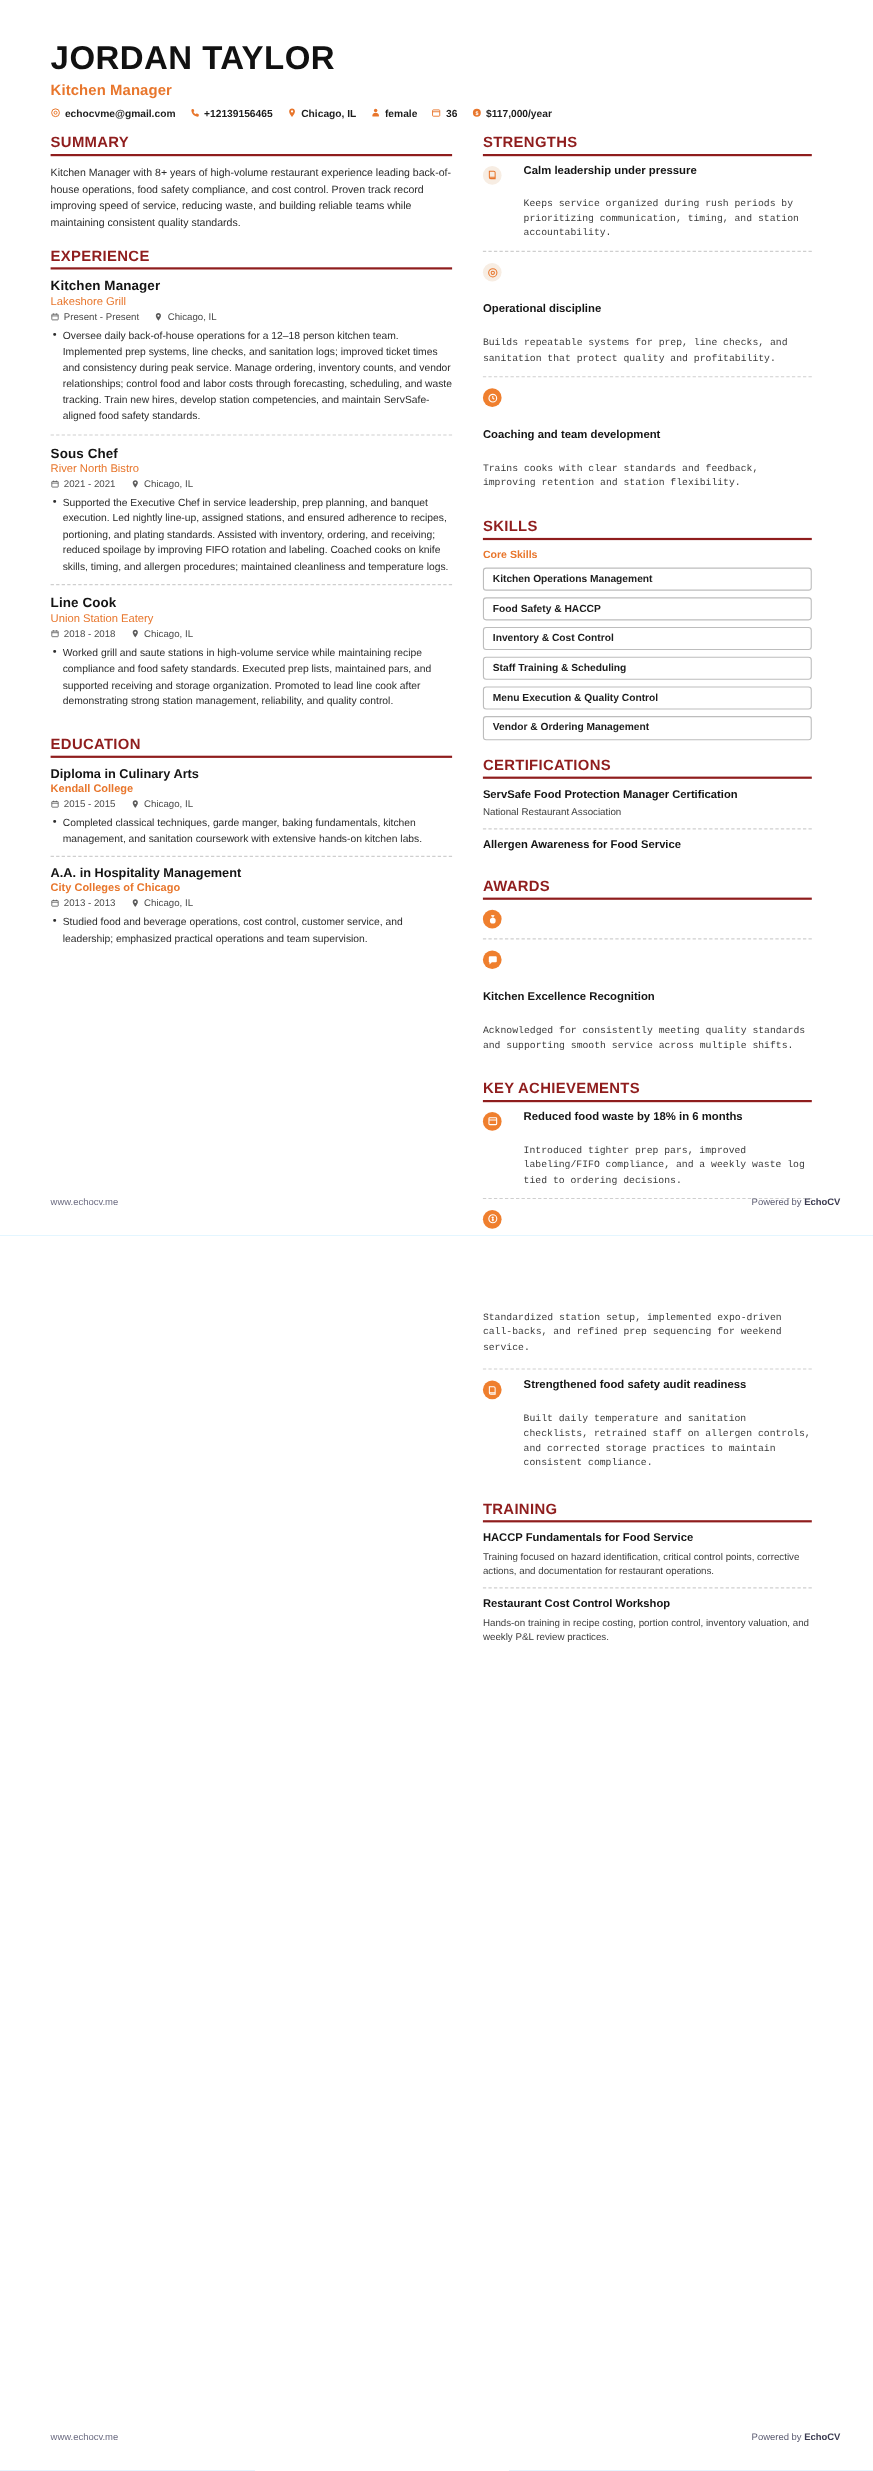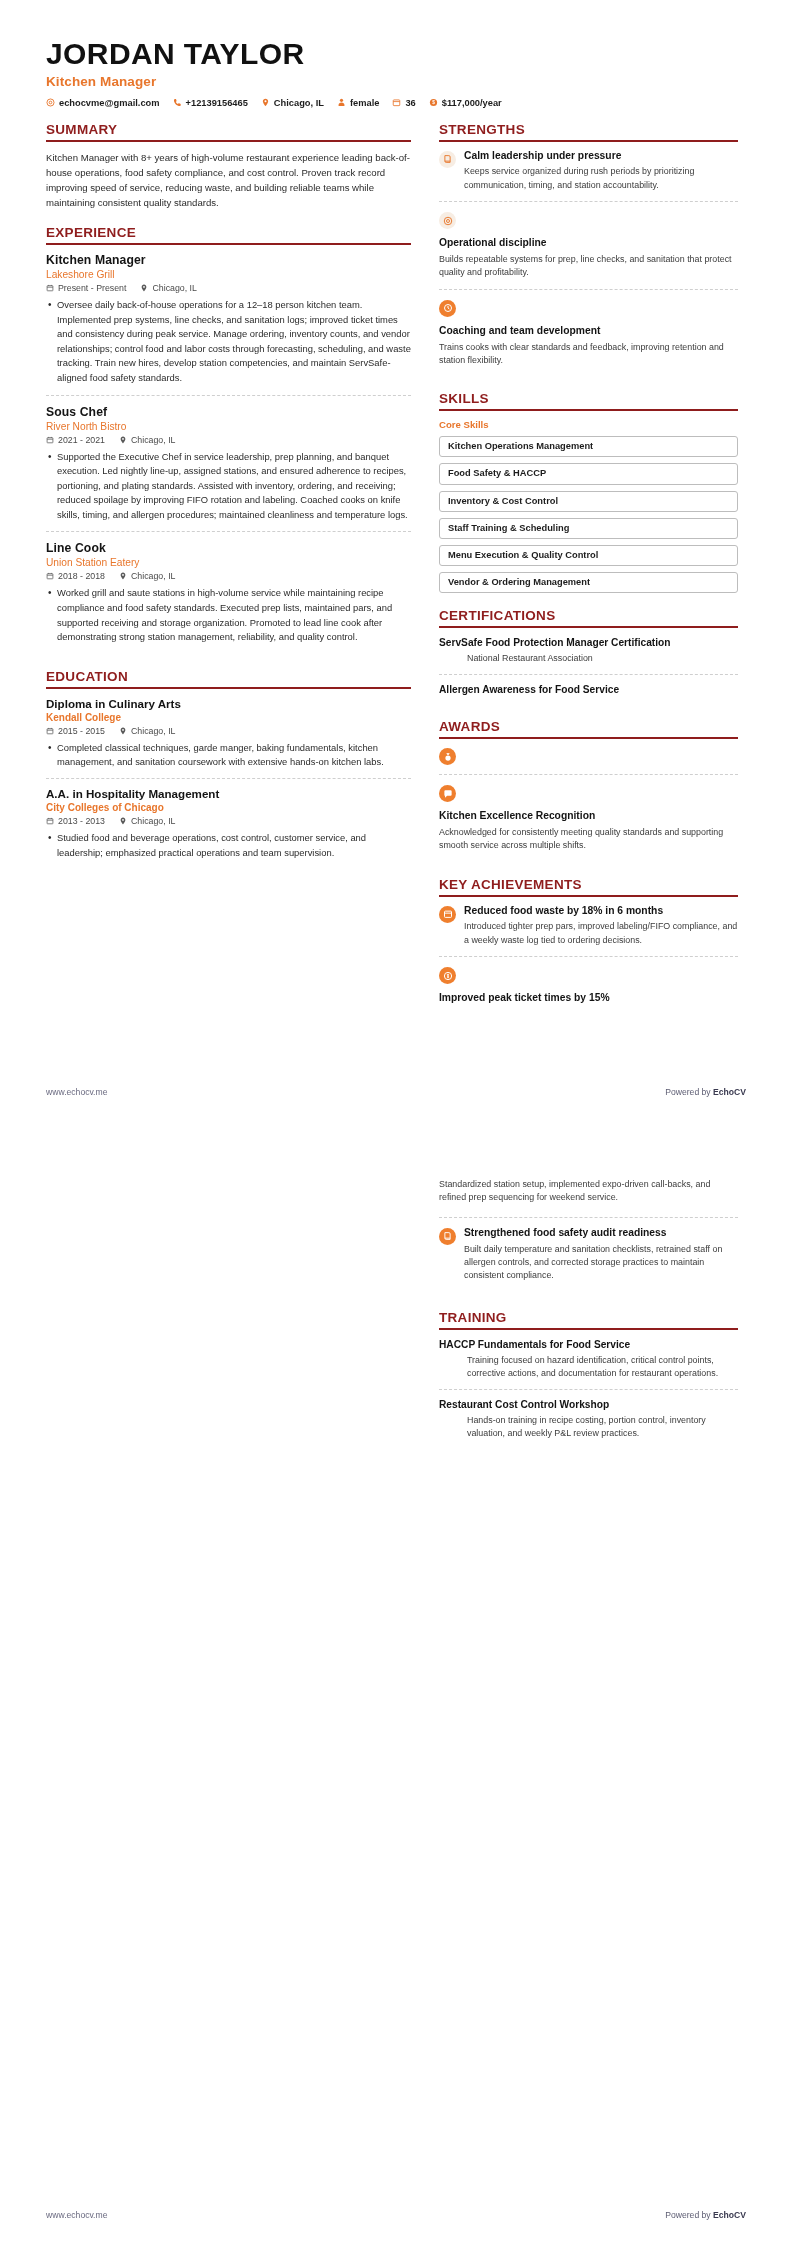--- a/index.html
+++ b/index.html
@@ -157,21 +157,21 @@
   .edu-school {
     font-size: 10px;
     font-weight: 700;
     color: #e8762c;
     margin-top: 2px;
   }
 
   
   .strength {
     display: flex;
-    gap: 8px;
+    gap: 20px;
     padding-bottom: 9px;
   }
   .strength + .strength {
     border-top: 1px dashed #cfcfcf;
     padding-top: 9px;
     flex-direction: column;
   }
   .badge {
     width: 17px; height: 17px;
     border-radius: 50%;
@@ -186,21 +186,22 @@
   .st-head {
     font-size: 10.3px;
     font-weight: 700;
     color: #141414;
     line-height: 1.25;
   }
   .st-body {
     font-size: 8.9px;
     line-height: 1.5;
     color: #3c3c3c;
-    margin-top: 3px;
+    margin-top: 17px;
+    font-family: Liberation Mono, monospace;
   }
 
   
   .skills-sub {
     font-size: 9.6px;
     font-weight: 700;
     color: #e8762c;
     margin-bottom: 6px;
   }
   .chips { display: flex; flex-wrap: wrap; gap: 6px; flex-direction: column; }
@@ -222,28 +223,27 @@
     font-size: 10.2px;
     font-weight: 700;
     color: #141414;
     line-height: 1.3;
   }
   .cert-body {
     font-size: 8.9px;
     line-height: 1.5;
     color: #3c3c3c;
     margin-top: 3px;
-    margin-left: 28px;
   }
 
   
   .foot {
     position: absolute;
     left: 46px;
-    right: 48px;
+    right: 30px;
     bottom: 26px;
     display: flex;
     justify-content: space-between;
     align-items: center;
     font-size: 8.6px;
     color: #6a6a80;
   }
   .foot .brand { color: #5c5c72; }
   .foot .brand b { color: #3a3a50; font-weight: 700; }
 </style>

